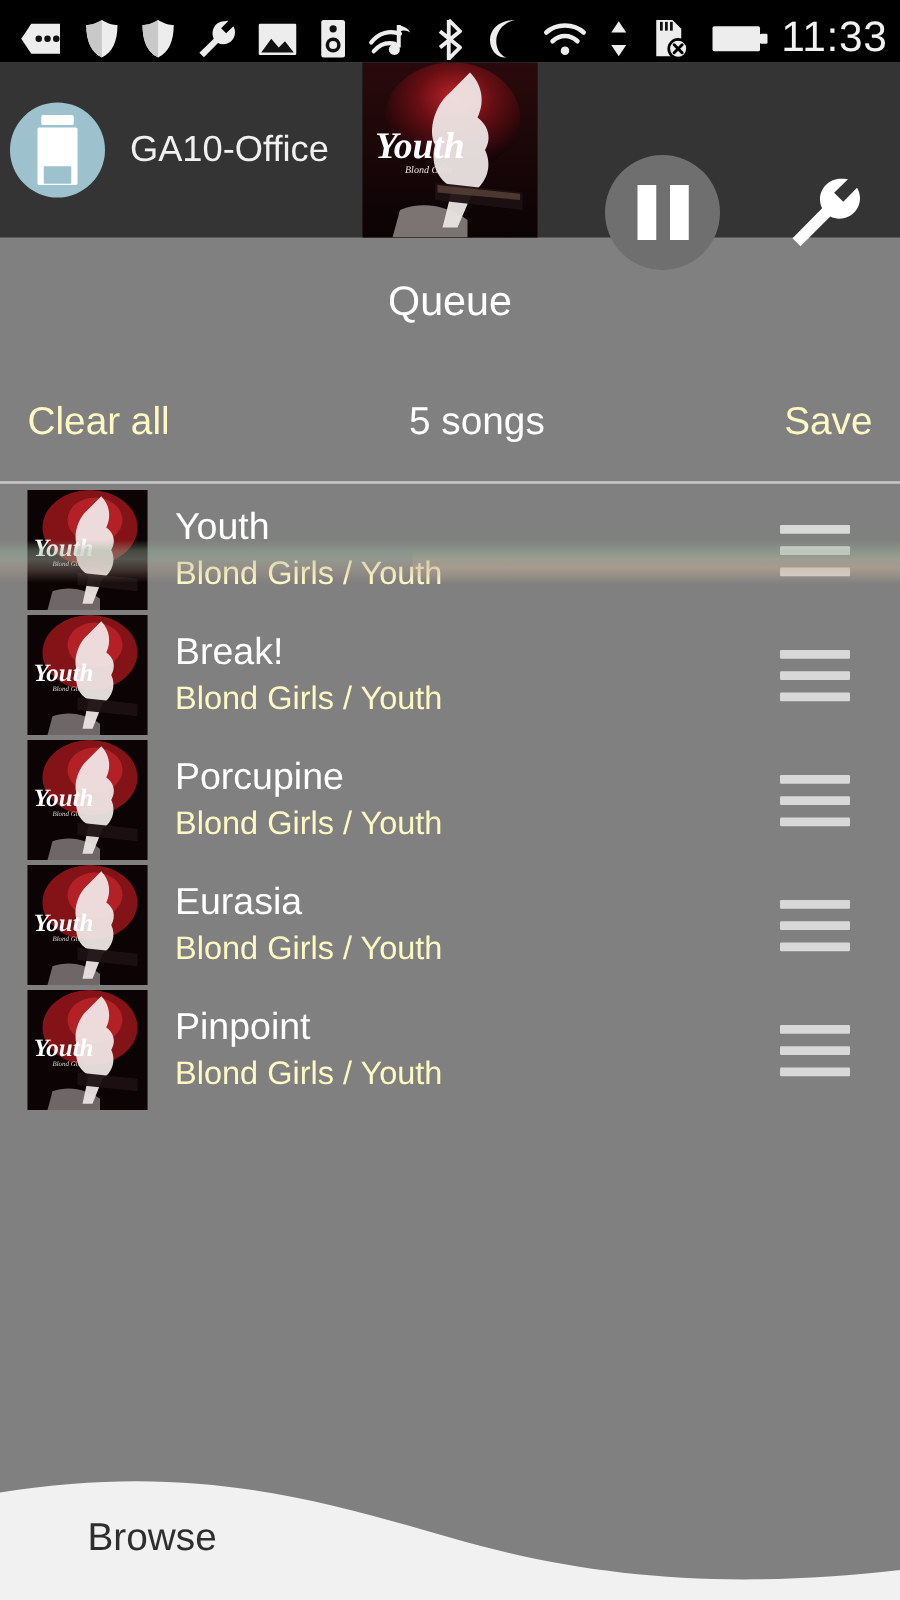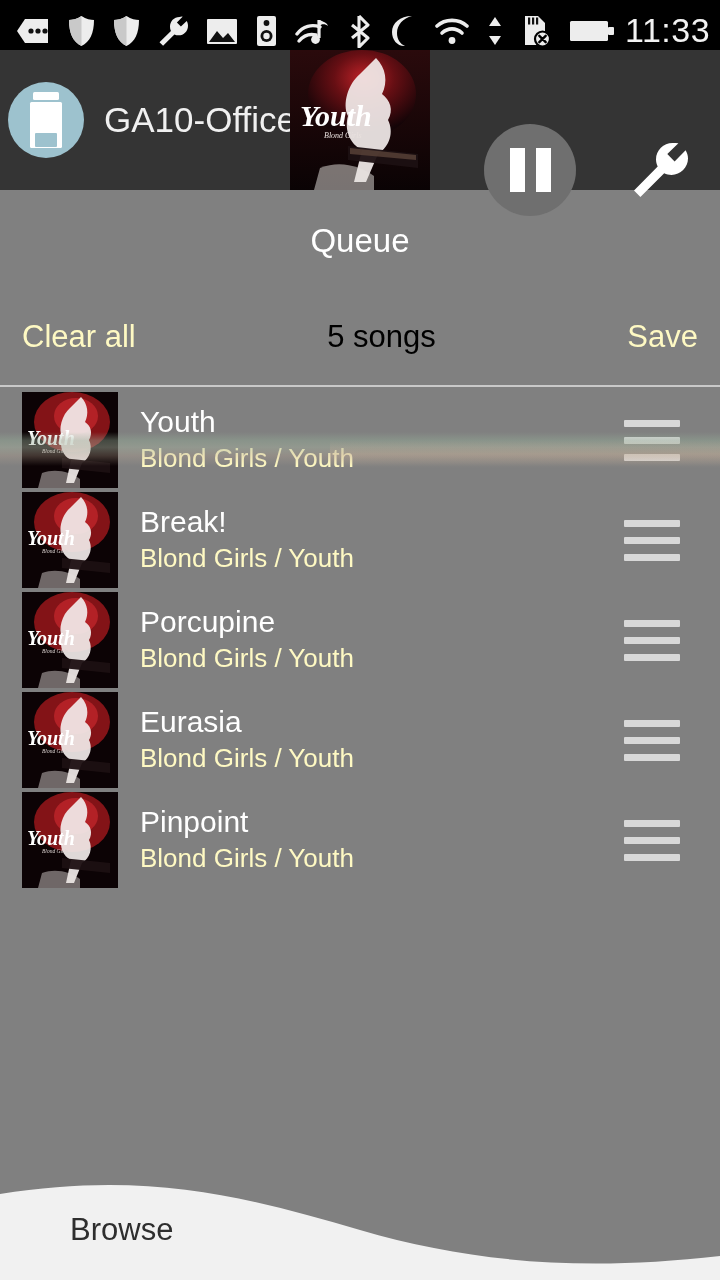--- a/index.html
+++ b/index.html
@@ -32,21 +32,21 @@
   .device {
     position: absolute; left: 0; top: 0; height: 140px; width: 290px;
     display: flex; align-items: center; padding-left: 8px;
   }
   .avatar {
     width: 76px; height: 76px; border-radius: 50%;
     background: #9dc2ce; display: flex; align-items: center; justify-content: center;
     flex: 0 0 auto;
   }
   .device-name {
-    color: #f0f0f0; font-size: 35px; margin-left: 20px;
+    color: #f0f0f0; font-size: 29px; margin-left: 20px;
     white-space: nowrap; overflow: hidden;
   }
   .nowplaying-art {
     position: absolute; left: 290px; top: 0; width: 140px; height: 140px;
     overflow: hidden; background: #120608;
   }
   .pause-btn {
     position: absolute; left: 484px; top: 74px; width: 92px; height: 92px;
     border-radius: 50%; background: #6f6f6f; border: none; cursor: pointer;
     display: flex; align-items: center; justify-content: center; gap: 11px;
@@ -66,21 +66,21 @@
   }
   .queue-actions {
     position: absolute; top: 120px; left: 0; width: 100%; height: 54px;
     display: flex; align-items: center; justify-content: space-between;
     padding: 0 22px;
   }
   .act-link {
     color: #fef9c3; font-size: 31px; background: none; border: none;
     cursor: pointer; font-family: inherit; padding: 0;
   }
-  .act-count { color: #000000; font-size: 31px; }
+  .act-count { color: #ffffff; font-size: 31px; }
   .hdr-divider {
     position: absolute; top: 385px; left: 0; width: 720px; height: 2px;
     background: #c9c9c9;
   }
 
   
   .songlist { position: absolute; top: 390px; left: 0; width: 720px; }
   .song-row {
     position: relative; height: 100px; width: 720px;
     display: flex; align-items: center; cursor: pointer;

